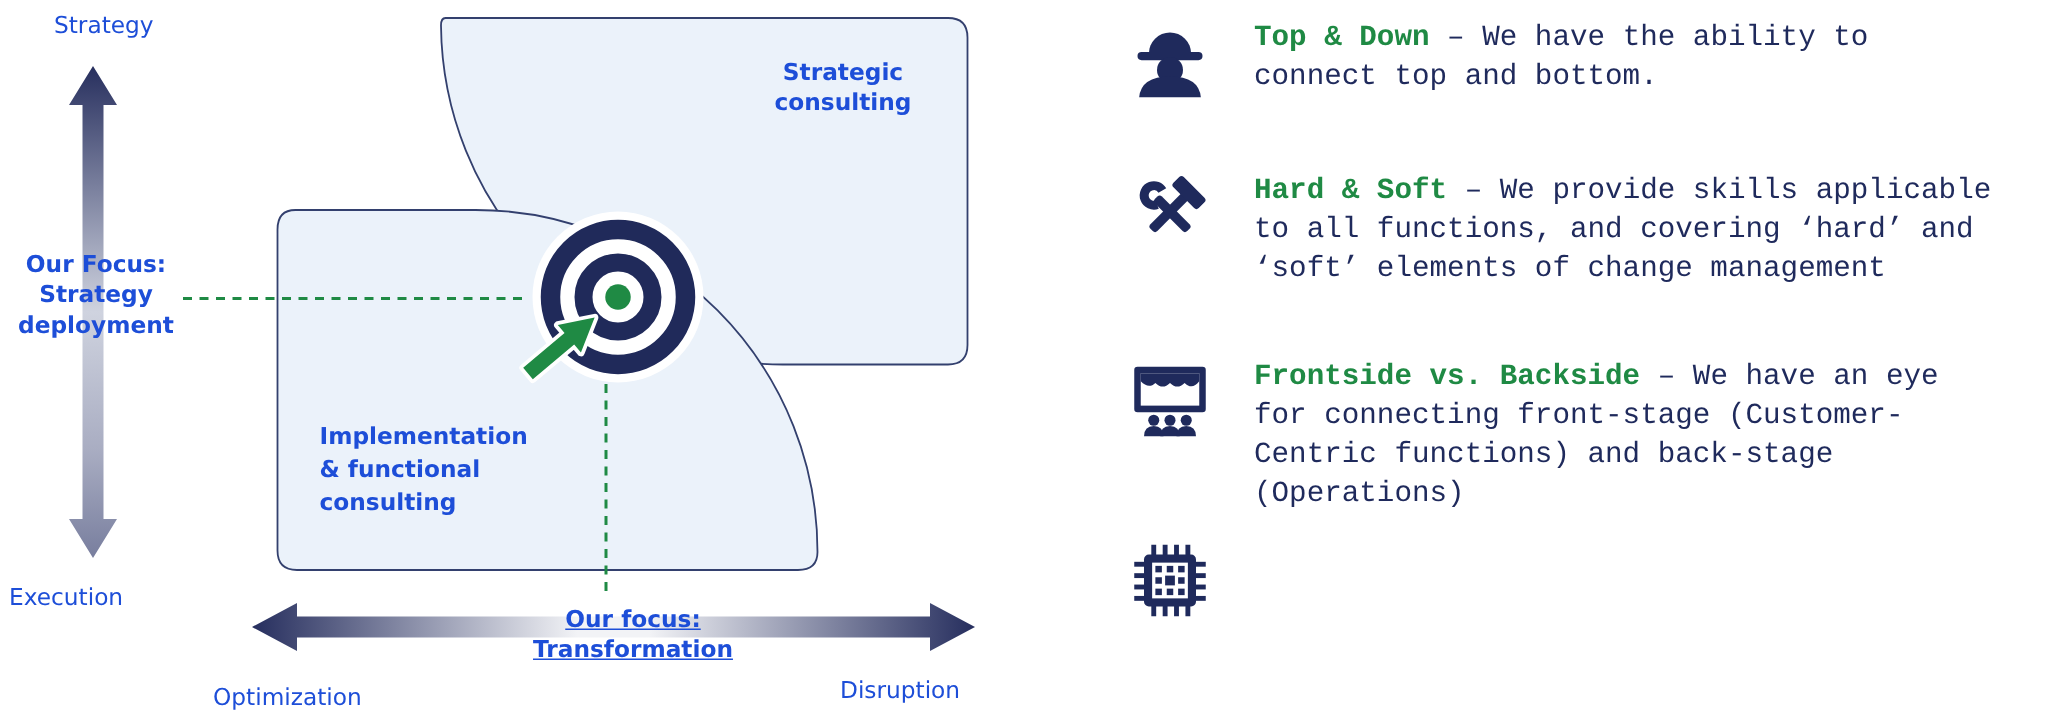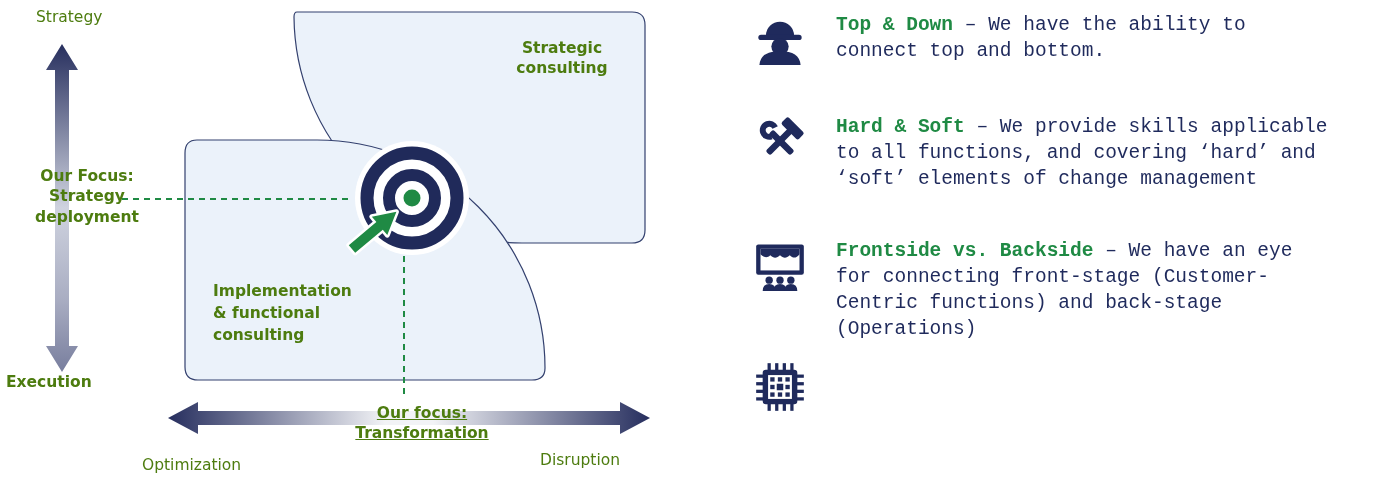--- a/index.html
+++ b/index.html
@@ -5,31 +5,31 @@
   html,body{margin:0;padding:0;}
   body{
     width:1374px;height:480px;position:relative;overflow:hidden;
     background:#ffffff;
     font-family:"DejaVu Sans","Liberation Sans",sans-serif;
     color:#1f2a5c;
   }
   
   .diagram{position:absolute;left:0;top:0;width:700px;height:480px;}
   .diagram svg{position:absolute;left:0;top:0;}
-  .dlabel{position:absolute;font-size:15.5px;line-height:1.32;color:#4d7c0f;}
+  .dlabel{position:absolute;font-size:15.5px;line-height:1.32;color:#1d4ed8;}
   .dlabel.b{font-weight:bold;}
   .dlabel.c{text-align:center;}
   .lbl-strategy{left:36px;top:7px;}
-  .lbl-execution{left:6px;top:372px;font-weight:bold;}
-  .lbl-left-focus{left:6px;top:166px;width:116px;margin-left:23px;}
+  .lbl-execution{left:6px;top:388px;}
+  .lbl-left-focus{left:6px;top:166px;width:116px;}
   .lbl-strategic{left:507px;top:38px;width:110px;}
   .lbl-implementation{left:213px;top:280px;width:134px;line-height:1.42;}
   .lbl-center-focus{left:352px;top:403px;width:140px;text-decoration:underline;}
   .lbl-optimization{left:142px;top:455px;}
-  .lbl-disruption{left:540px;top:450px;}
+  .lbl-disruption{left:560px;top:450px;}
   
   .bullets{position:absolute;left:726px;top:0;width:648px;height:480px;font-family:Liberation Mono, monospace;}
   .bullet{position:absolute;left:0;right:0;}
   .bullet-1{top:12px;} .bullet-2{top:114px;} .bullet-3{top:238px;} .bullet-4{top:360px;}
   .bullet-icon{position:absolute;left:28px;top:1px;width:52px;height:52px;}
   .bullet-icon svg{width:52px;height:52px;display:block;}
   .bullet-text{margin:0 0 0 110px;max-width:500px;font-size:19.5px;line-height:26px;color:#1f2a5c;}
   .bullet-title{font-weight:bold;color:#1f8a44;}
 </style>
 </head>

